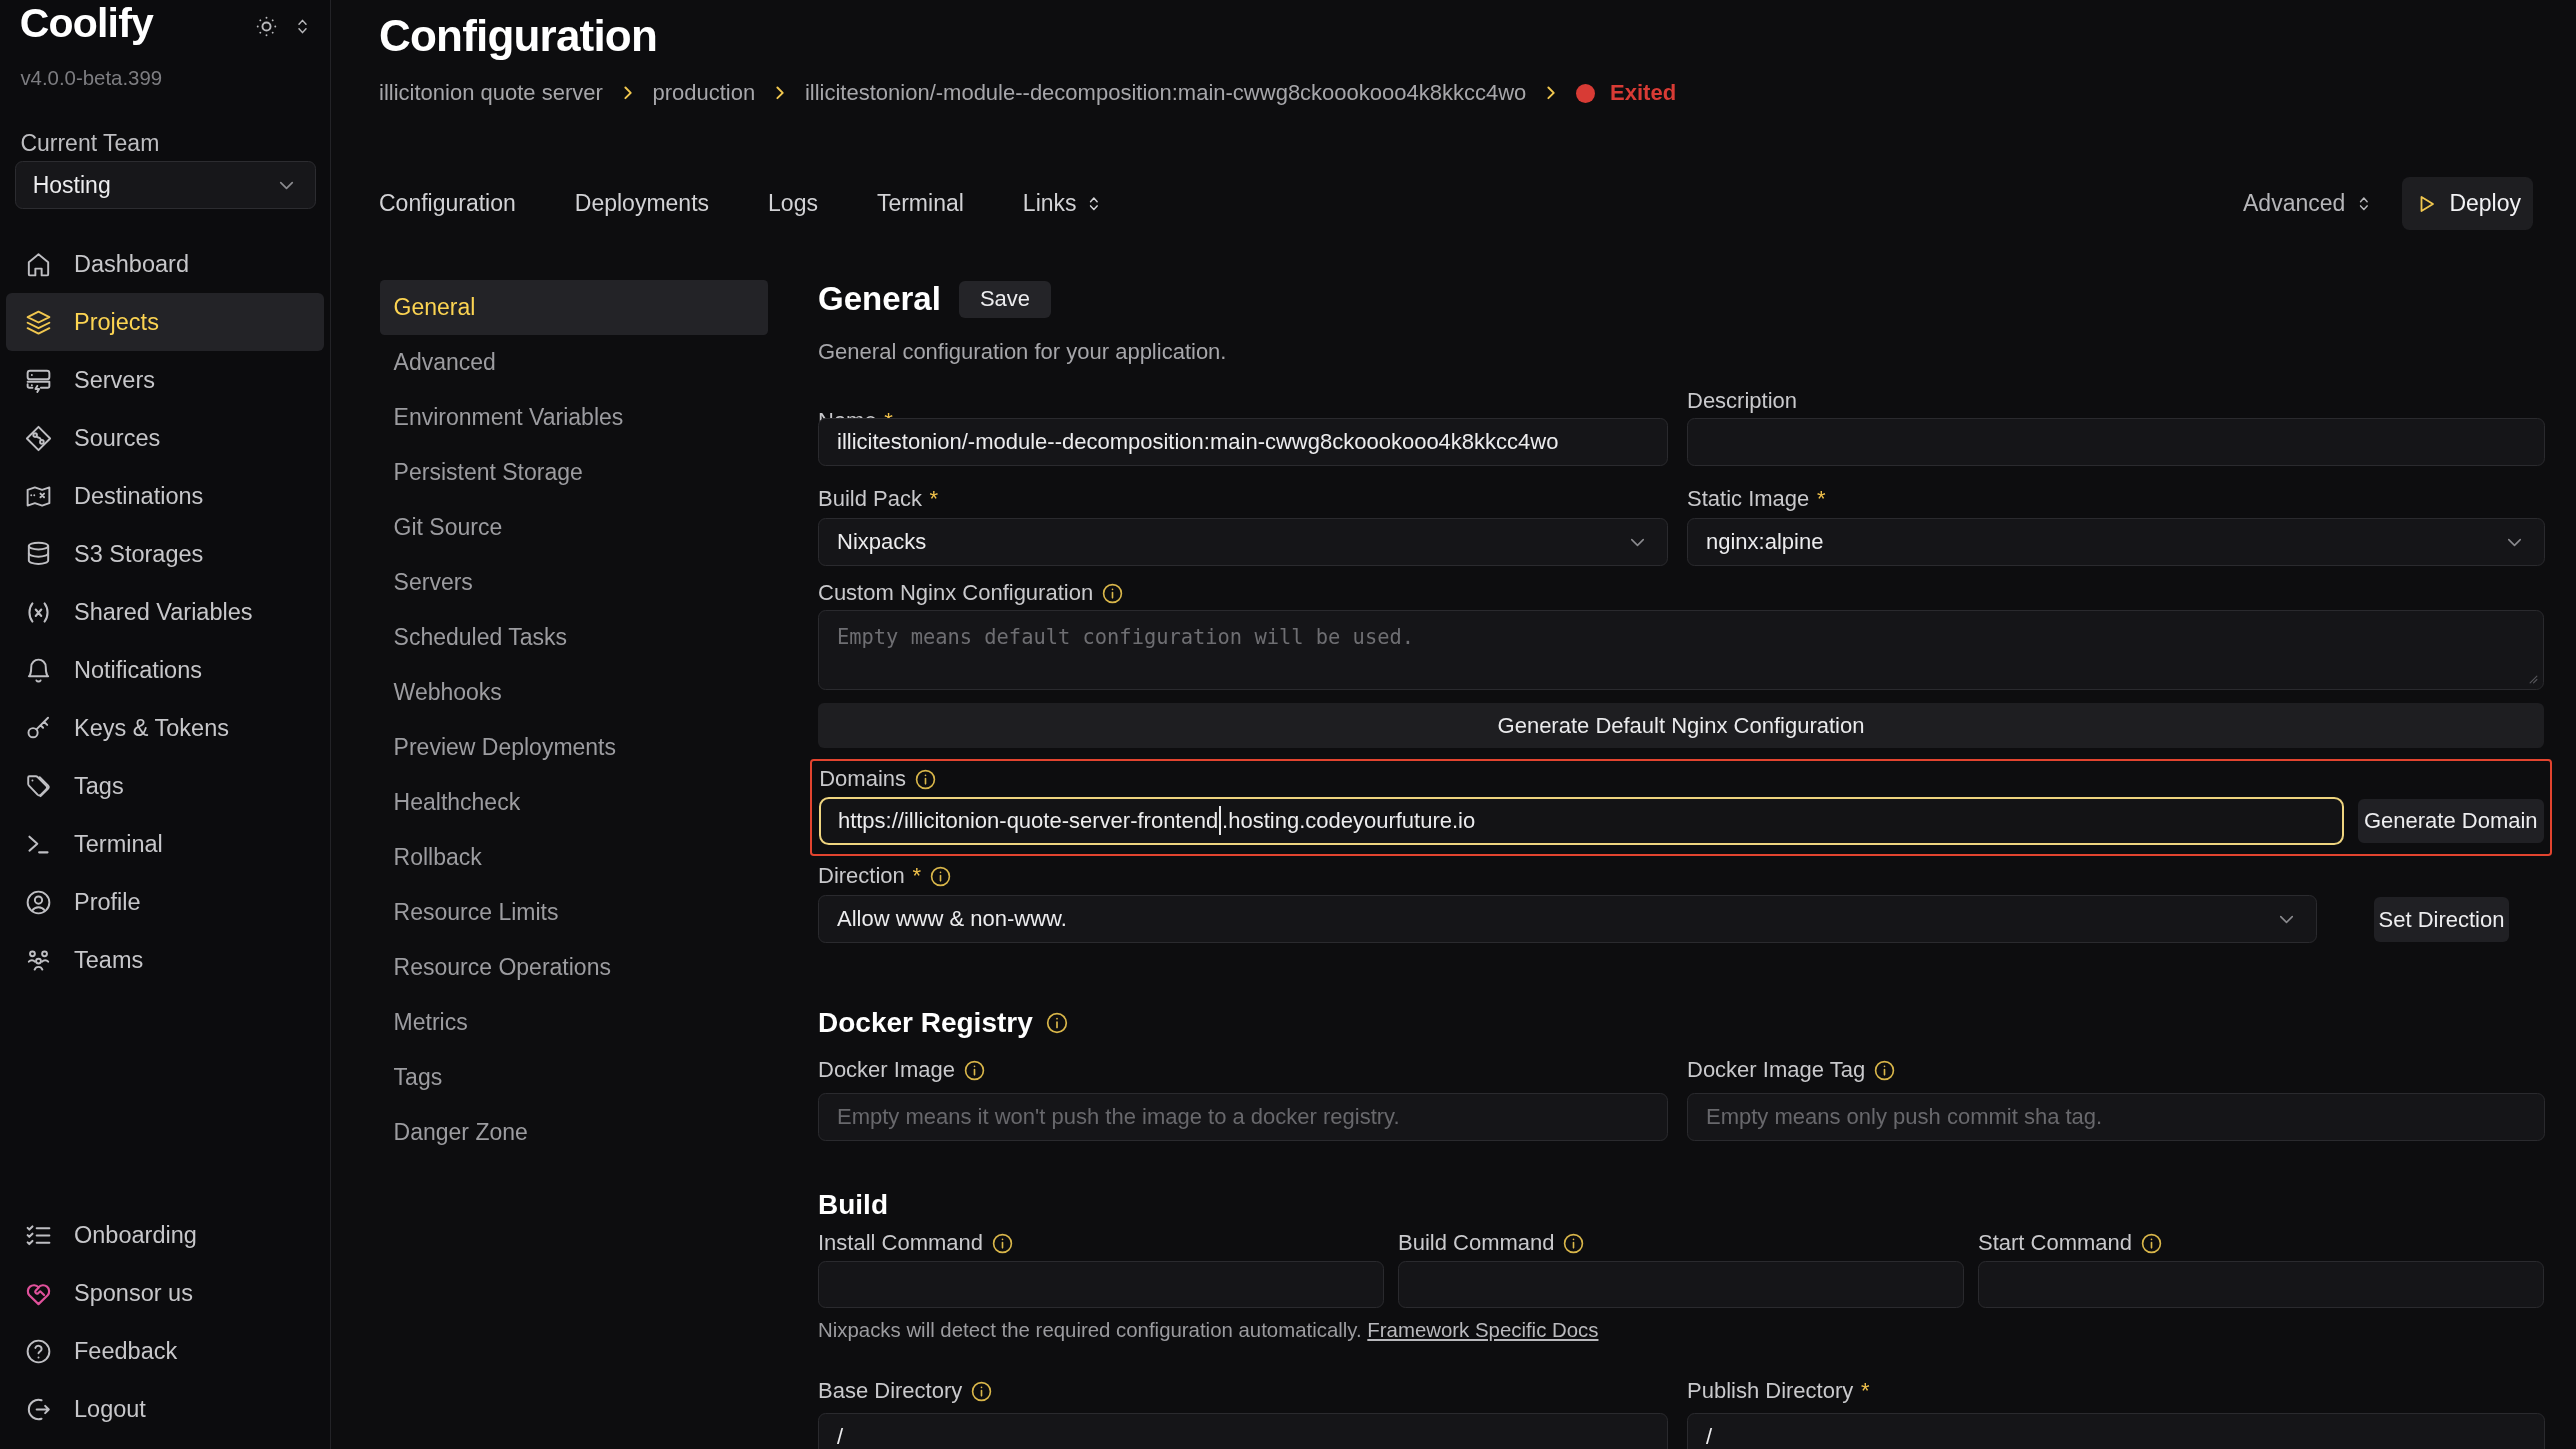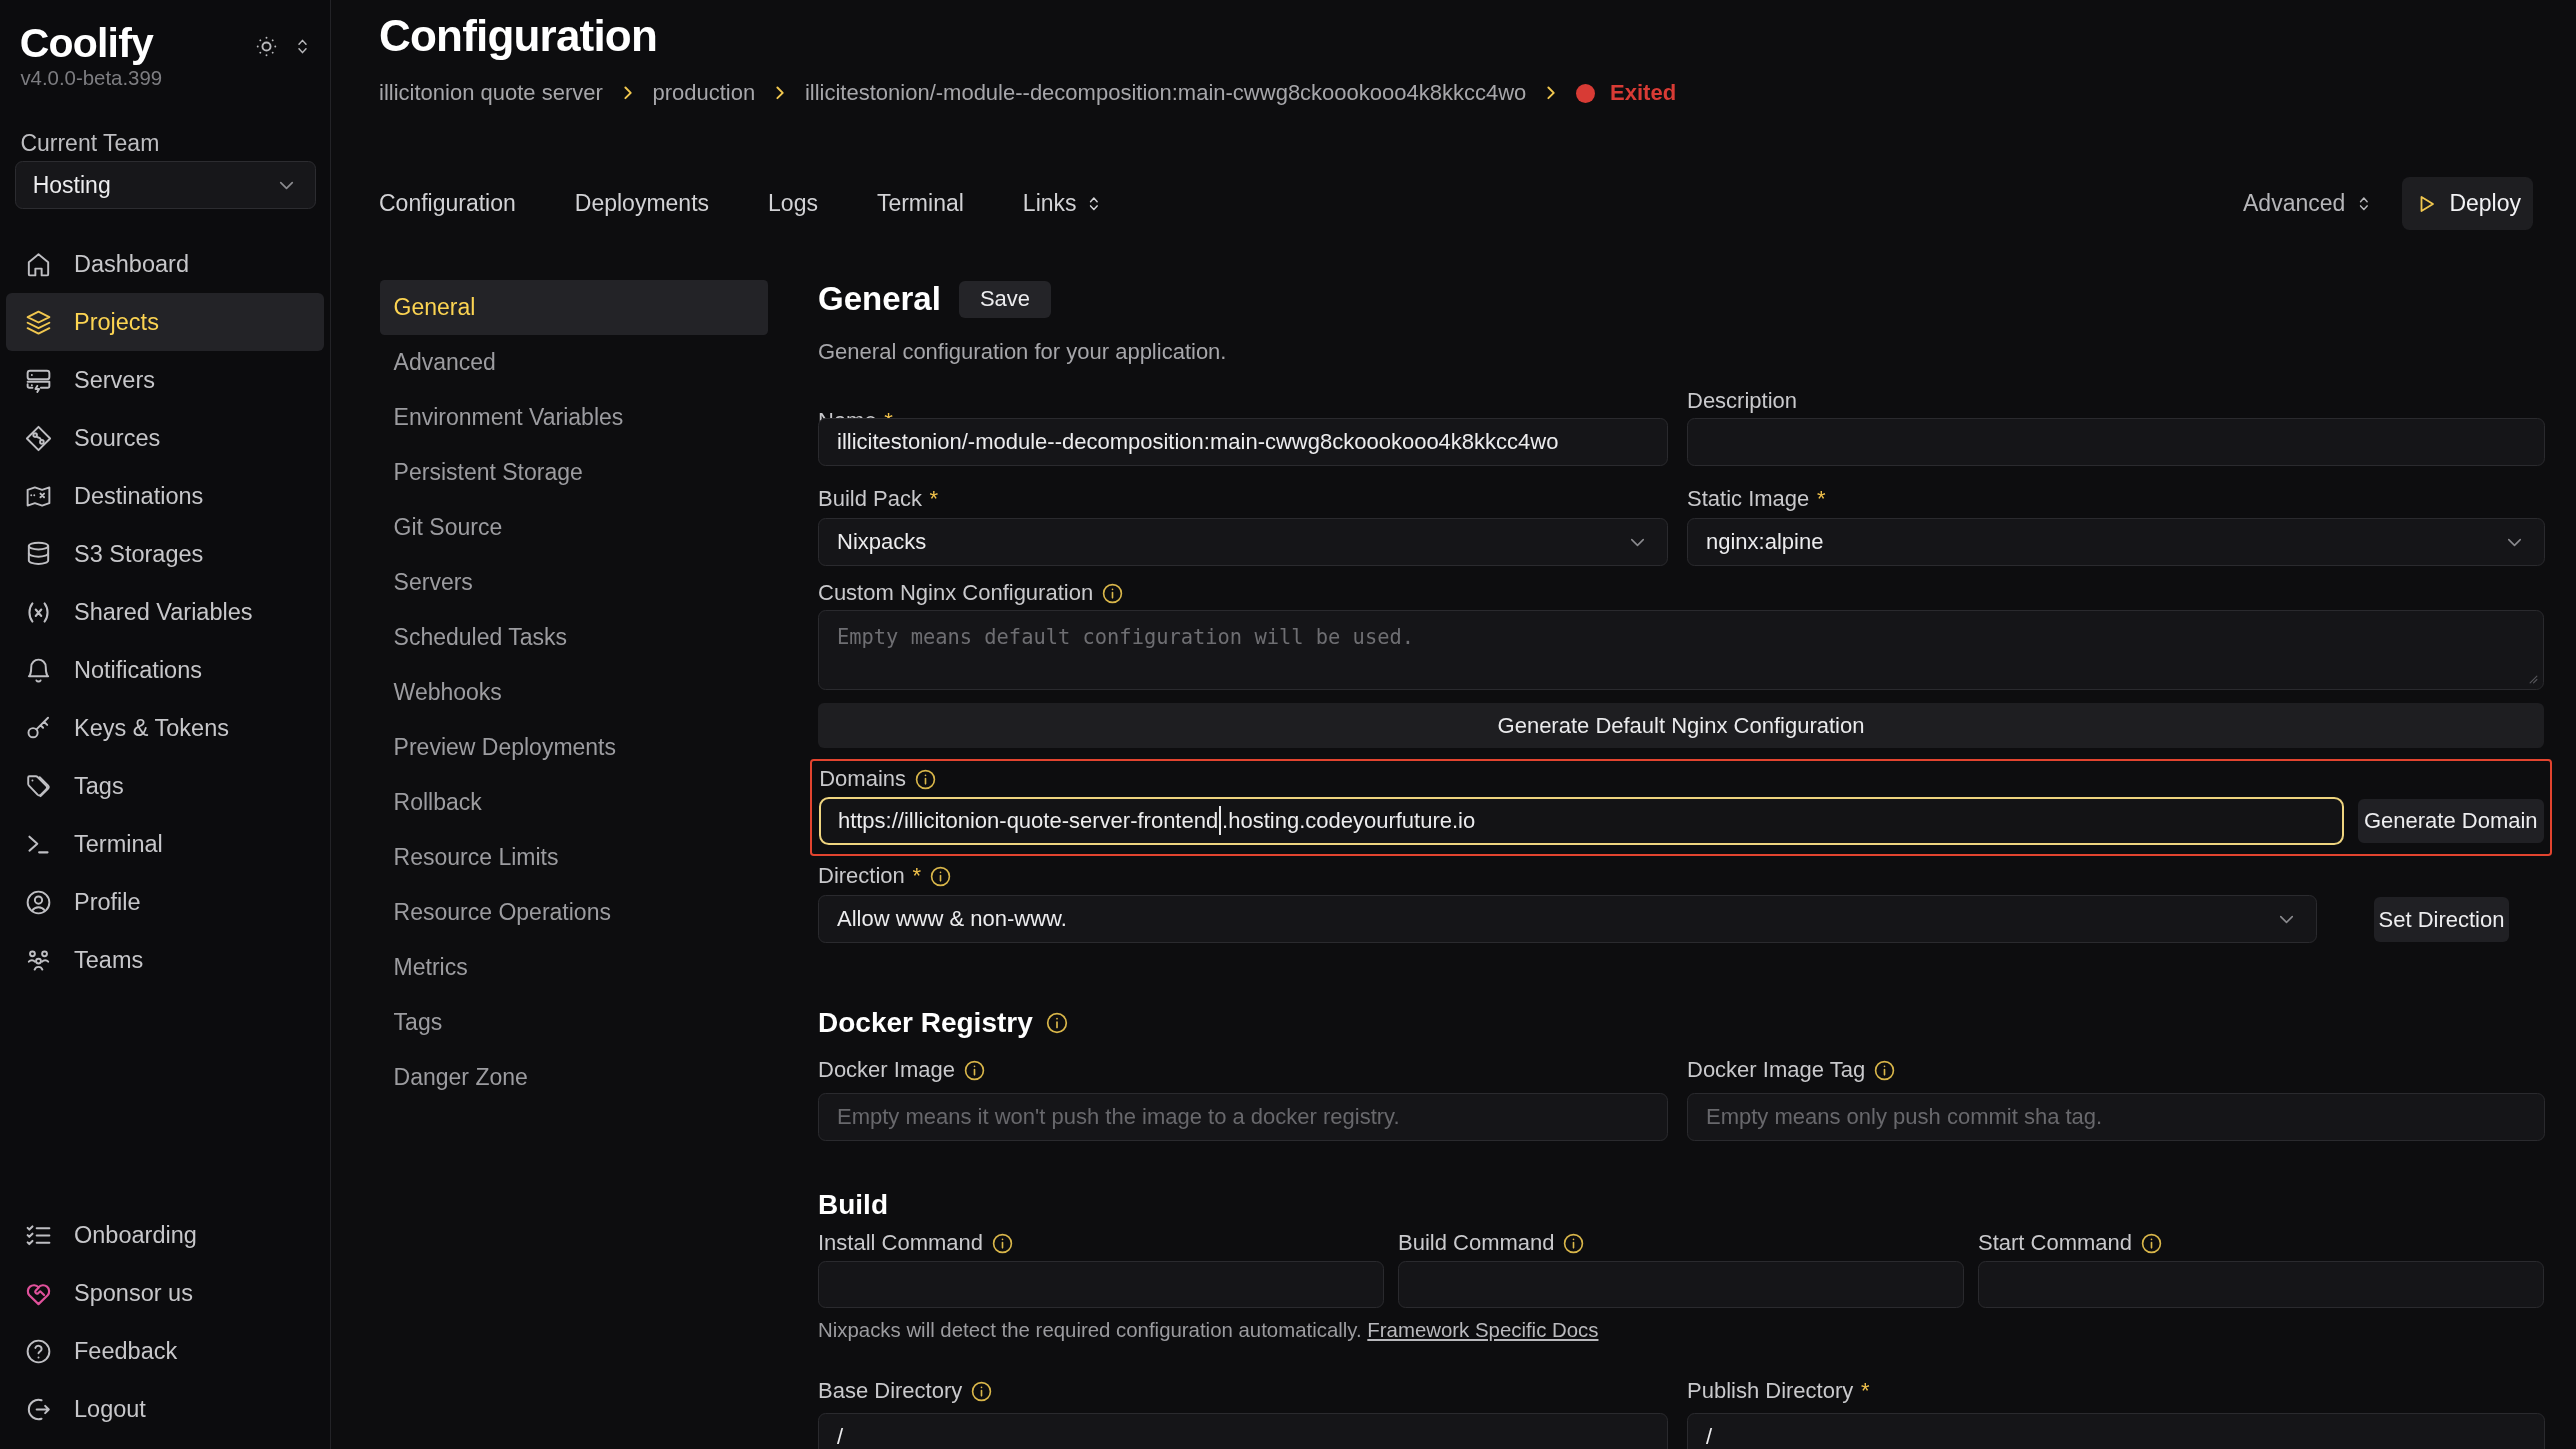--- a/index.html
+++ b/index.html
@@ -9,21 +9,21 @@
     background:#0d0d0f;
     font-family:"Liberation Sans", sans-serif;
     color:#e7e7ea;
     font-size:22px;
   }
   svg { display:block; }
   .icon { display:inline-flex; align-items:center; justify-content:center; flex:none; }
 
   
   .sidebar { position:absolute; left:0; top:0; width:331px; height:1449px; background:#0c0c0e; border-right:0.8px solid #232327; }
-  .logo-row { position:absolute; top:22px; left:19.7px; right:16.7px; display:flex; align-items:flex-start; }
+  .logo-row { position:absolute; top:2px; left:19.7px; right:16.7px; display:flex; align-items:flex-start; }
   .logo { font-size:41px; font-weight:800; color:#fff; letter-spacing:-0.8px; line-height:1.05; }
   .logo-controls { margin-left:auto; display:flex; align-items:center; gap:12px; padding-top:10.6px; color:#b9b9bc; }
   .version { position:absolute; top:67px; left:20.4px; font-size:20.4px; color:#7d7d81; }
   .team-label { position:absolute; top:130px; left:20.4px; font-size:23px; color:#bdbdc0; }
   .team-select { position:absolute; top:161px; left:15px; width:301px; height:48px; background:#17171a; border:0.8px solid #2c2c30; border-radius:7.6px; display:flex; align-items:center; padding:0 16.7px; font-size:23px; color:#ececee; }
   .team-select .chev { margin-left:auto; color:#8a8a8e; }
 
   .nav { position:absolute; left:6px; right:6px; }
   .nav.top { top:235px; }
   .nav.bottom { top:1206px; }
@@ -402,20 +402,23 @@
   <div class="subnav-item">
       <span>Scheduled Tasks</span>
     </div>
   <div class="subnav-item">
       <span>Webhooks</span>
     </div>
   <div class="subnav-item">
       <span>Preview Deployments</span>
     </div>
   <div class="subnav-item">
+      <span>Healthcheck</span>
+    </div>
+  <div class="subnav-item">
       <span>Rollback</span>
     </div>
   <div class="subnav-item">
       <span>Resource Limits</span>
     </div>
   <div class="subnav-item">
       <span>Resource Operations</span>
     </div>
   <div class="subnav-item">
       <span>Metrics</span>

